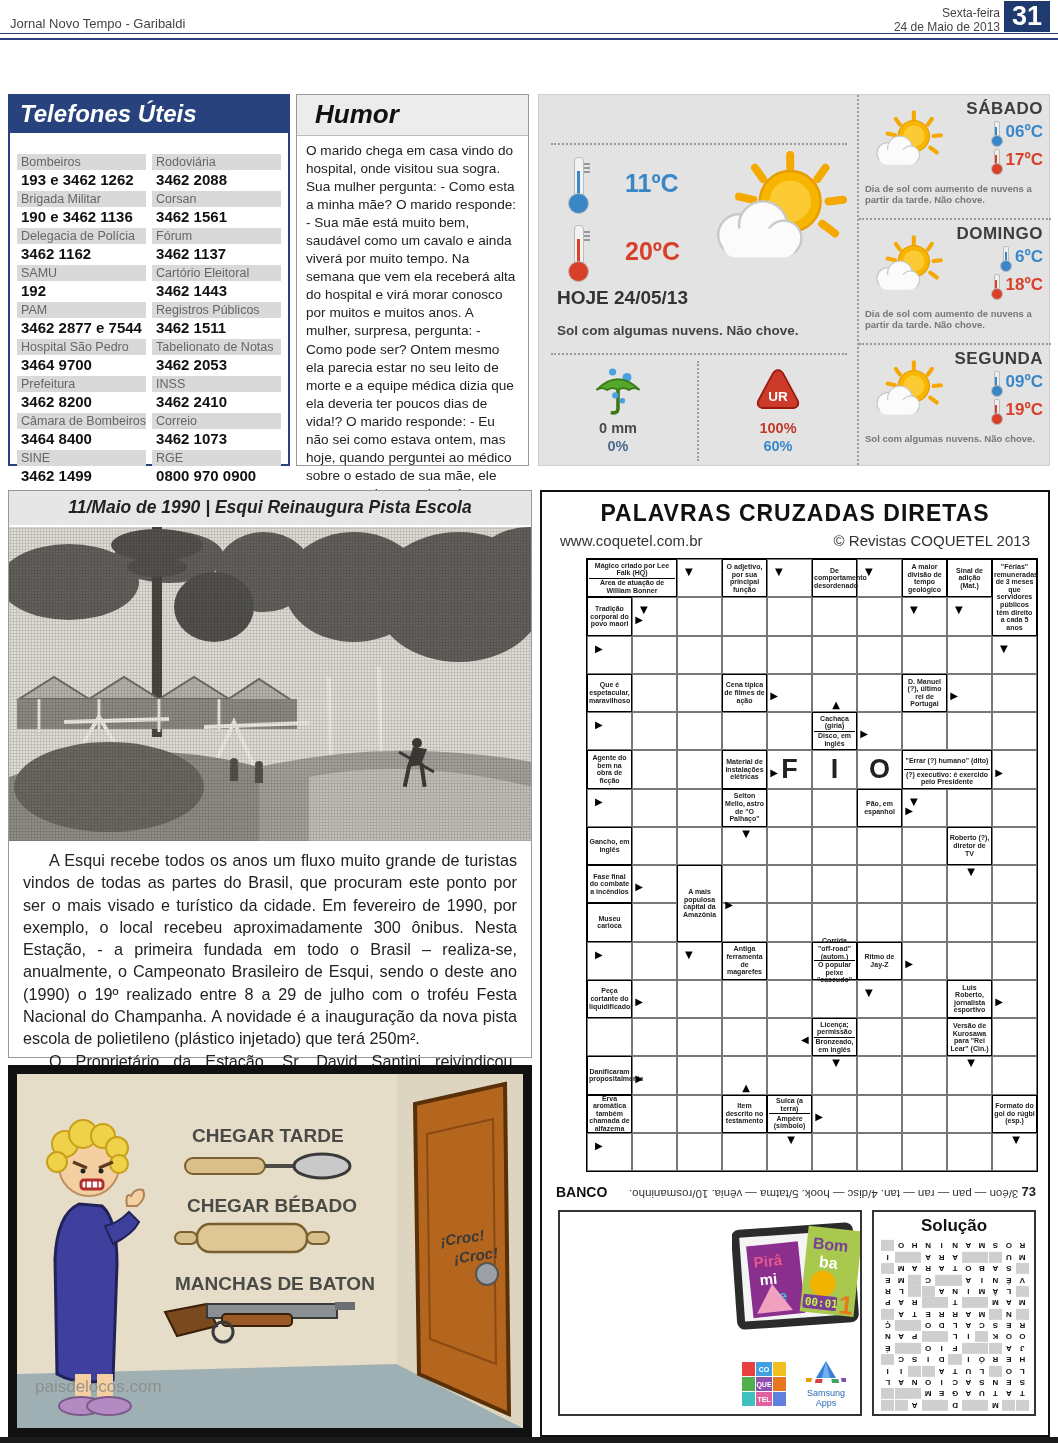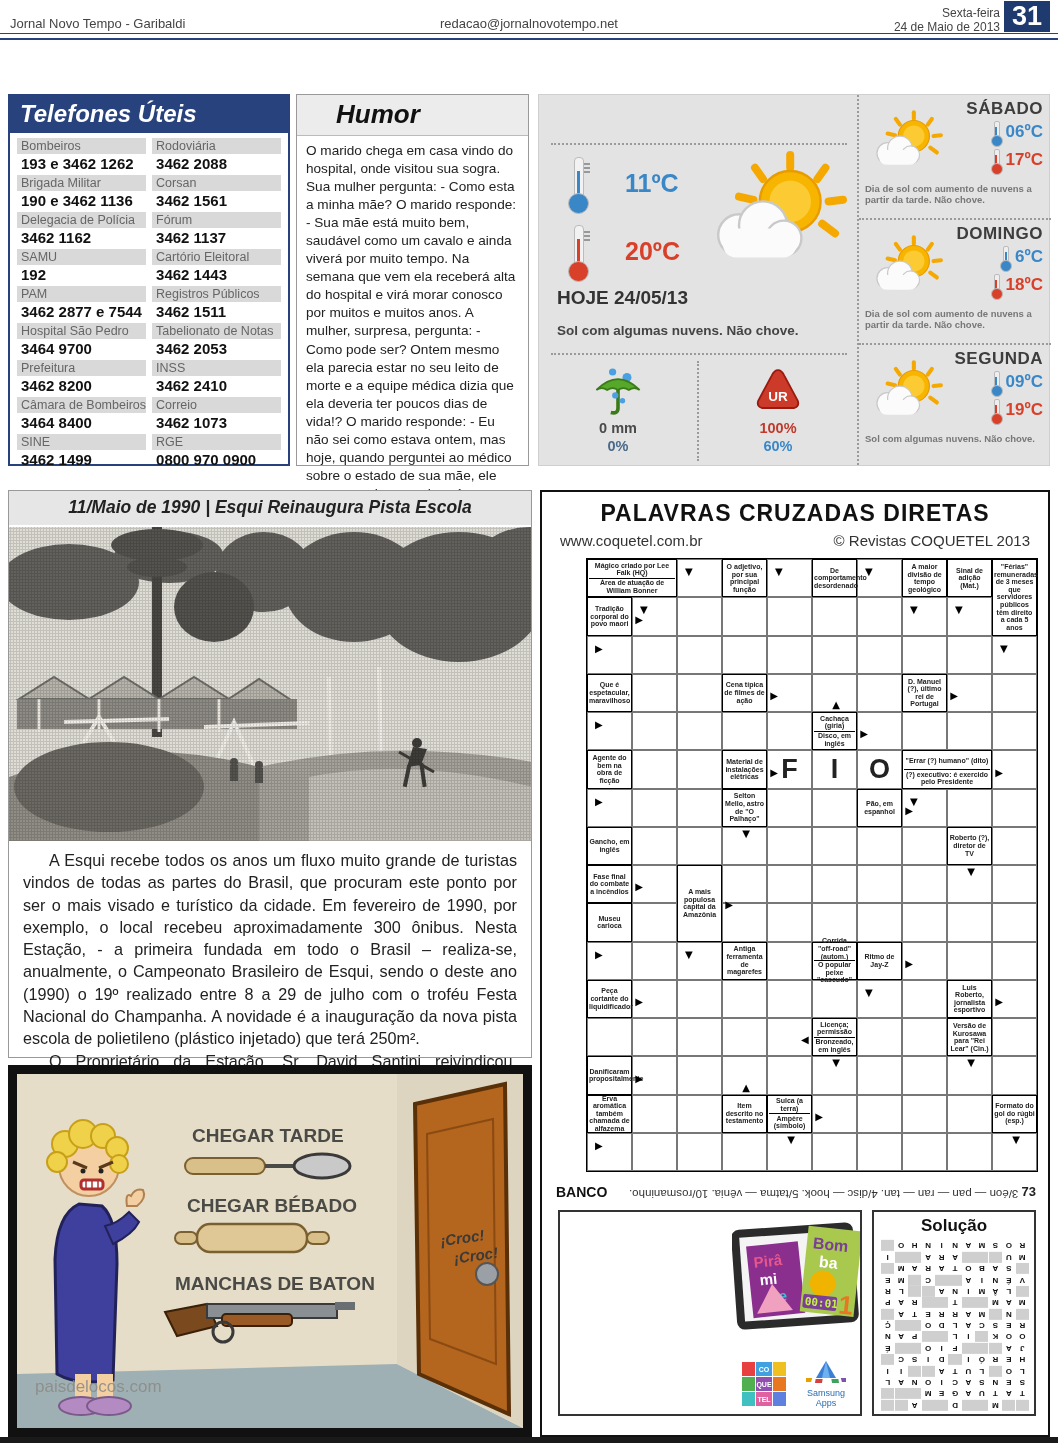--- a/index.html
+++ b/index.html
@@ -15,30 +15,30 @@
               font-weight:bold;font-size:27px;text-align:center;line-height:31px;}
   .hdr-rule{left:0;top:33px;width:1058px;height:4px;
             border-top:1px solid #27427c;border-bottom:2px solid #27427c;}
   .posfacio{left:8px;top:46px;width:194px;height:38px;background:#e4e4e4;}
   .posfacio span{display:block;padding:6px 0 0 12px;color:#1e3a6e;font-weight:bold;font-size:23px;}
 
   
   .phones{left:8px;top:94px;width:282px;height:372px;border:2px solid #27427c;background:#fff;box-sizing:border-box;}
   .phones-hdr{background:#27427c;color:#fff;height:37px;font-style:italic;font-weight:bold;
               font-size:24px;line-height:36px;padding-left:10px;}
-  .phones-body{display:flex;padding:3px 4px;}
+  .phones-body{display:flex;padding:19px 4px;}
   .phone-col{width:50%;padding:0 3px;}
   .p-label{background:#d9d9d9;color:#666;font-size:12.5px;height:16px;line-height:16px;padding-left:4px;margin-top:2px;
            white-space:nowrap;overflow:hidden;}
   .p-num{color:#111;font-weight:bold;font-size:15px;height:19px;line-height:19px;padding-left:4px;}
 
   
   .humor{left:296px;top:94px;width:233px;height:372px;border:1px solid #999;box-sizing:border-box;background:#fff;}
   .humor-hdr{background:#ececec;height:40px;border-bottom:1px solid #bbb;}
-  .humor-hdr span{display:block;padding:4px 0 0 27px;font-style:italic;font-weight:bold;font-size:26px;color:#111;margin-left:12px;}
+  .humor-hdr span{display:block;padding:4px 0 0 18px;font-style:italic;font-weight:bold;font-size:26px;color:#111;}
   .humor-txt{padding:6px 9px;font-size:13.6px;line-height:18.05px;color:#222;text-align:left;}
 
   
   .weather{left:538px;top:94px;width:512px;height:372px;background:#e3e3e3;border:1px solid #cfcfcf;box-sizing:border-box;}
   .w-left{position:absolute;left:0;top:0;width:318px;height:100%;}
   .w-right{position:absolute;left:318px;top:0;width:194px;height:100%;border-left:2px dotted #9a9a9a;box-sizing:border-box;}
   .w-title{text-align:center;font-style:italic;font-weight:bold;font-size:28px;color:#111;margin-top:9px;}
   .dotline{border-top:2px dotted #9a9a9a;}
   .w-dot1{position:absolute;left:12px;right:10px;top:48px;}
   .w-dot2{position:absolute;left:12px;right:10px;top:258px;}
@@ -124,21 +124,20 @@
   .cartoon svg{display:block;background:#e9e2d2;}
 
   .footbar{left:0;top:1437px;width:1058px;height:6px;background:#1a1a1a;}
 </style>
 </head>
 <body>
 
 <div class="page">
 
   <div class="abs hdr-left">Jornal Novo Tempo - Garibaldi</div>
-  <div class="abs hdr-center">redacao@jornalnovotempo.net</div>
   <div class="abs hdr-right">
     <div>Sexta-feira</div>
     <div>24 de Maio de 2013</div>
   </div>
   <div class="abs page-badge">31</div>
   <div class="abs hdr-rule"></div>
 
   <div class="abs phones">
     <div class="phones-hdr">Telefones Úteis</div>
     <div class="phones-body">

